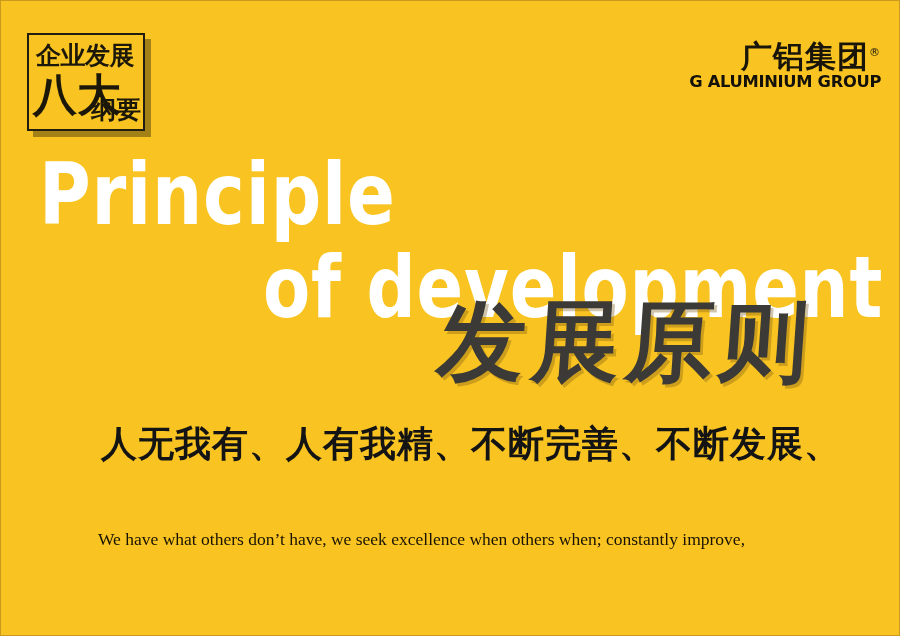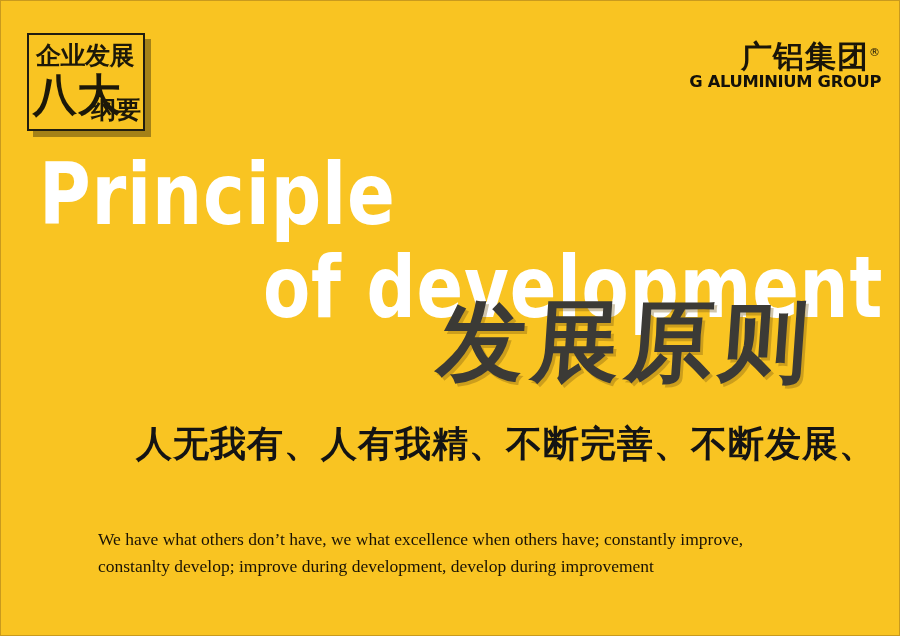--- a/index.html
+++ b/index.html
@@ -151,21 +151,20 @@
     width: 770px;
   }
   .slogan-cn-line {
     font-family: "DejaVu Serif", "Liberation Serif", serif;
     font-size: 36px;
     font-weight: 700;
     color: #141414;
     line-height: 1.36;
     letter-spacing: 1px;
     white-space: nowrap;
-    margin-left: 35px;
   }
 
   
   #slogan-en {
     position: absolute;
     left: 97px;
     top: 525px;
     width: 790px;
   }
   .slogan-en-line {
@@ -195,17 +194,16 @@
   <div class="headline" id="headline-principle">Principle</div>
   <div class="headline" id="headline-of-development">of  development</div>
 
   <div id="headline-cn">发展原则</div>
 
   <div id="slogan-cn">
     <div class="slogan-cn-line">人无我有、人有我精、不断完善、不断发展、</div>
   </div>
 
   <div id="slogan-en">
-    <div class="slogan-en-line">We have what others don’t have,  we what excellence when others have;  constantly improve,</div>
-    <div class="slogan-en-line">constanlty develop;  improve during development,  develop during improvement</div>
+    <div class="slogan-en-line">We have what others don’t have,  we seek excellence when others when;  constantly improve,</div>
   </div>
 
 </div>
 
 </body></html>

